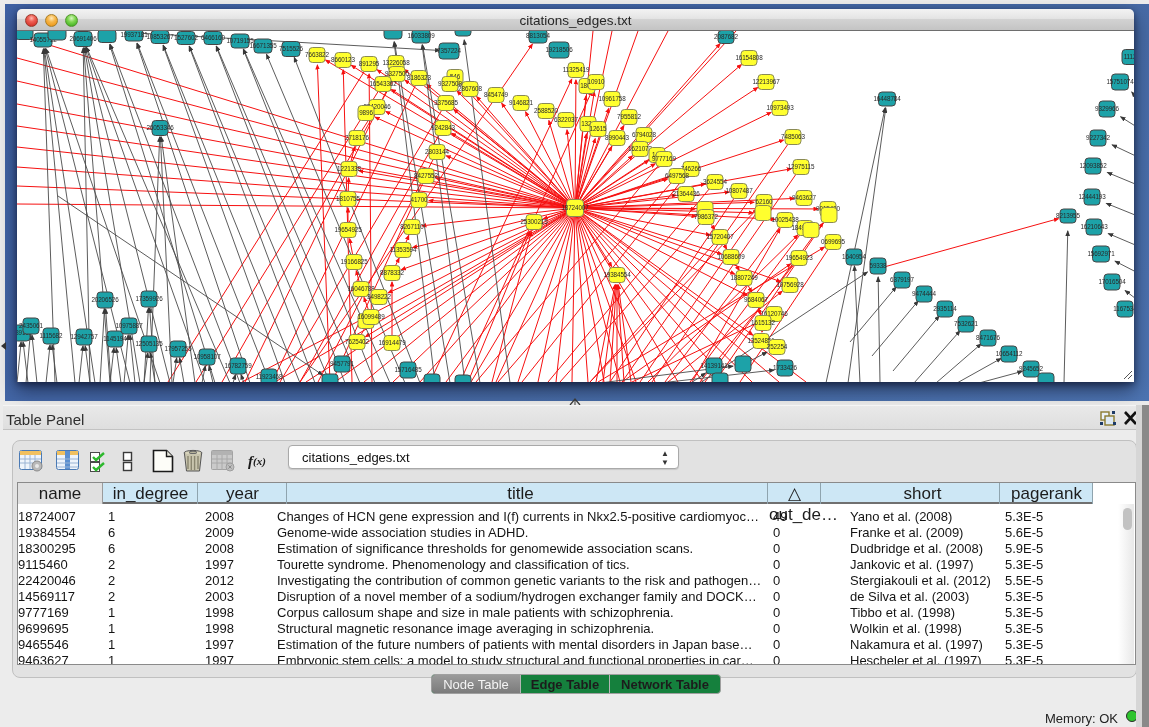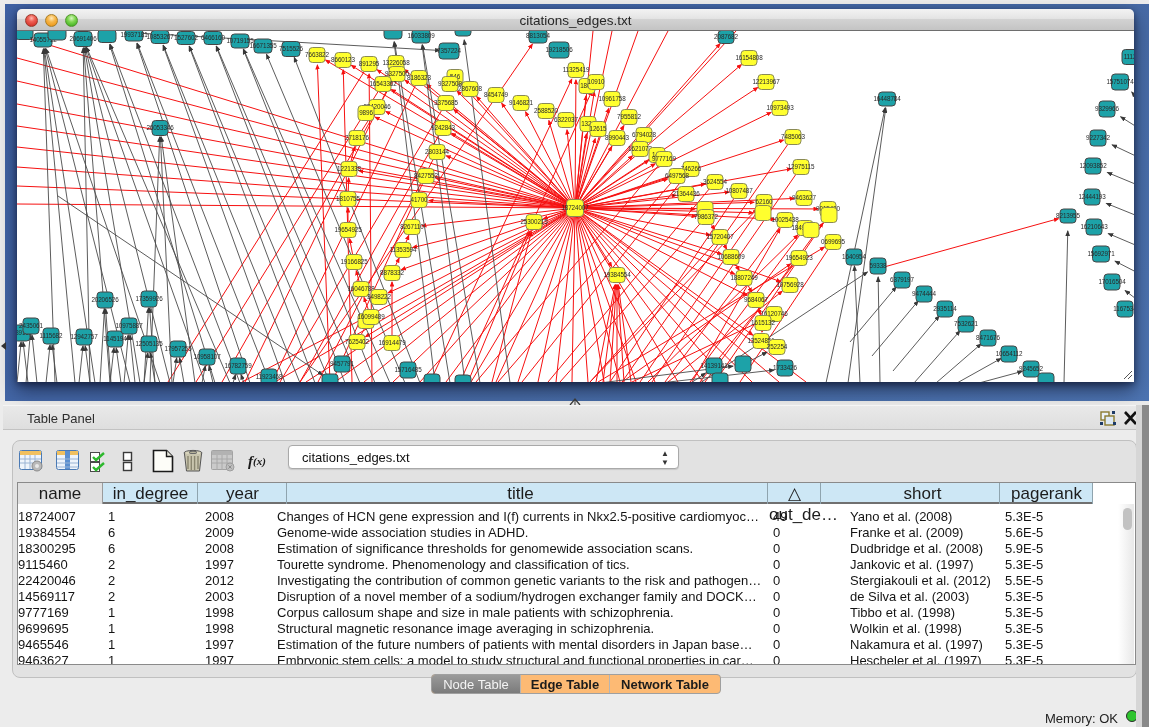--- a/index.html
+++ b/index.html
@@ -18,39 +18,39 @@
 .canvas{position:absolute;left:0;top:22px;width:1117px;height:351px;background:#fff}
 .canvas svg{display:block}
 line.r{stroke:#f61010;stroke-width:1}
 line.k{stroke:#4a4a4a;stroke-width:.9}
 rect.tn{fill:#1da2a8;stroke:#454545;stroke-width:1}
 rect.yn{fill:#ffff2e;stroke:#8a8a55;stroke-width:1}
 text.nl{font-size:6.3px;fill:#2a2a2a;text-anchor:middle;letter-spacing:-.1px}
 .gripnote{position:absolute}
 .tp-bar{position:absolute;left:3px;top:405px;width:1139px;height:25px;
   background:linear-gradient(#e9e9e9,#dedede);border-top:1px solid #f5f5f5;border-bottom:1px solid #c2c2c2}
-.tp-title{position:absolute;left:24px;top:5px;font-size:13px;color:#2e2e2e}
+.tp-title{position:absolute;left:3px;top:5px;font-size:15px;color:#2e2e2e}
 .panel{position:absolute;left:12px;top:440px;width:1125px;height:238px;background:#e2e2e2;
   border:1px solid #c0c0c0;border-radius:8px}
 .combo{position:absolute;left:288px;top:445px;width:391px;height:24px;background:#fff;
   border:1px solid #a9a9a9;border-radius:4px;box-shadow:0 1px 1px rgba(0,0,0,.12)}
 .combo .t{position:absolute;left:13px;top:4px;font-size:13px;color:#111}
 .combo .arr{position:absolute;right:9px;top:3px;font-size:8px;color:#333;line-height:9px}
 .table{position:absolute;left:17px;top:482px;width:1119px;height:183px;background:#fff;
   border:1px solid #8a8a8a;overflow:hidden}
 .thead{position:absolute;left:0;top:0;width:1075px;height:21px;background:#cde7f5;border-bottom:2px solid #707070}
 .th{position:absolute;top:0;height:21px;font-size:17px;color:#1c1c1c;text-align:center;
   line-height:21px;border-right:1px solid #8fa4ae}
 .row{position:absolute;left:0;width:1075px;height:16px;font-size:13px;color:#141414}
 .c{position:absolute;top:0;white-space:nowrap;overflow:hidden}
 .c0{left:0px}.c1{left:90px}.c2{left:187px}.c3{left:259px;width:490px}.c4{left:755px}
 .c5{left:832px;width:154px}.c6{left:987px}
 .sbar{position:absolute;right:1px;top:21px;width:16px;height:161px;background:linear-gradient(90deg,#ffffff,#e8e8e8)}
 .sthumb{position:absolute;right:3px;top:25px;width:9px;height:22px;background:#c2c2c2;border-radius:5px}
-.tabs{position:absolute;left:431px;top:674px;height:20px;display:flex;border:1px solid #9f9f9f;border-radius:4px;overflow:hidden;background:#fdba74}
+.tabs{position:absolute;left:431px;top:674px;height:20px;display:flex;border:1px solid #9f9f9f;border-radius:4px;overflow:hidden;background:#15803d}
 .tab{font-size:13px;font-weight:700;color:#1c1c1c;line-height:19px;text-align:center}
 .tab.sel{background:linear-gradient(#9a9a9a,#7b7b7b);color:#f4f4f4;font-weight:400}
 .tab+.tab{border-left:1px solid #b5b5b5}
 .mem{position:absolute;right:31px;top:711px;font-size:13px;color:#222}
 .memdot{position:absolute;right:11px;top:710px;width:12px;height:12px;border-radius:50%;background:#2ec42e;border:1px solid #2a2a2a}
 .rstrip{position:absolute;right:0px;top:405px;width:7px;height:322px;background:#898989}
 .rstrip2{position:absolute;right:7px;top:405px;width:6px;height:322px;background:#d6d6d6}
 </style></head><body>
 <div class="desktop"></div>
 <div class="win">

